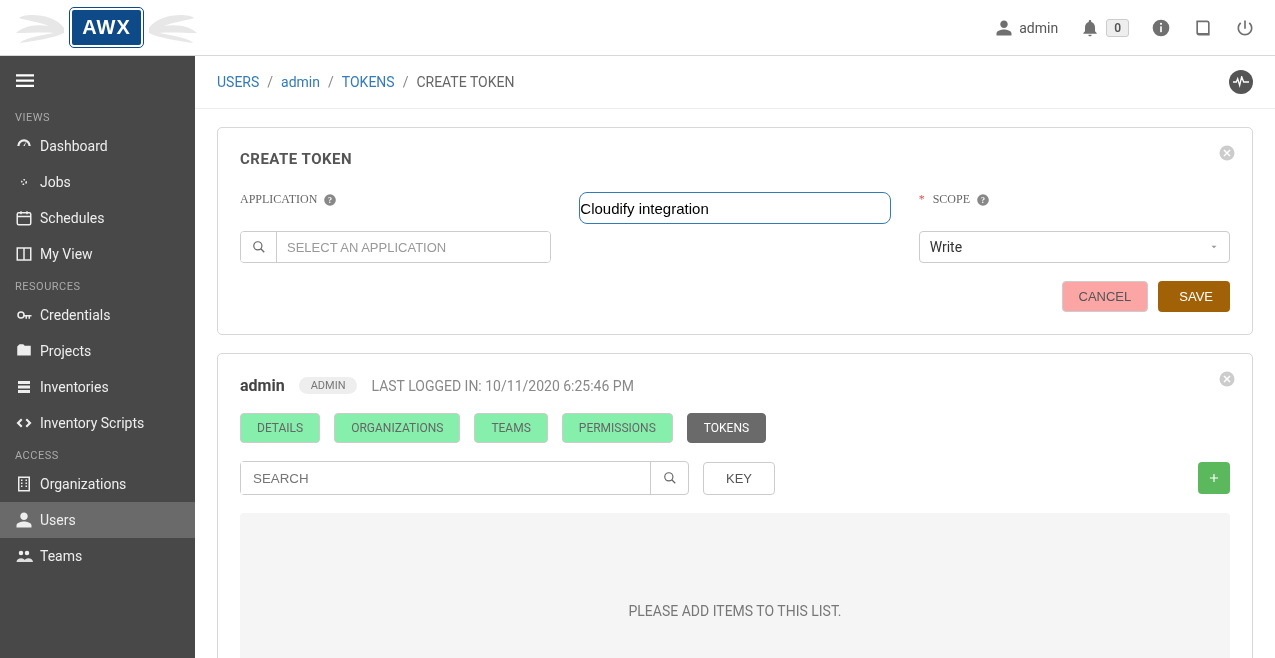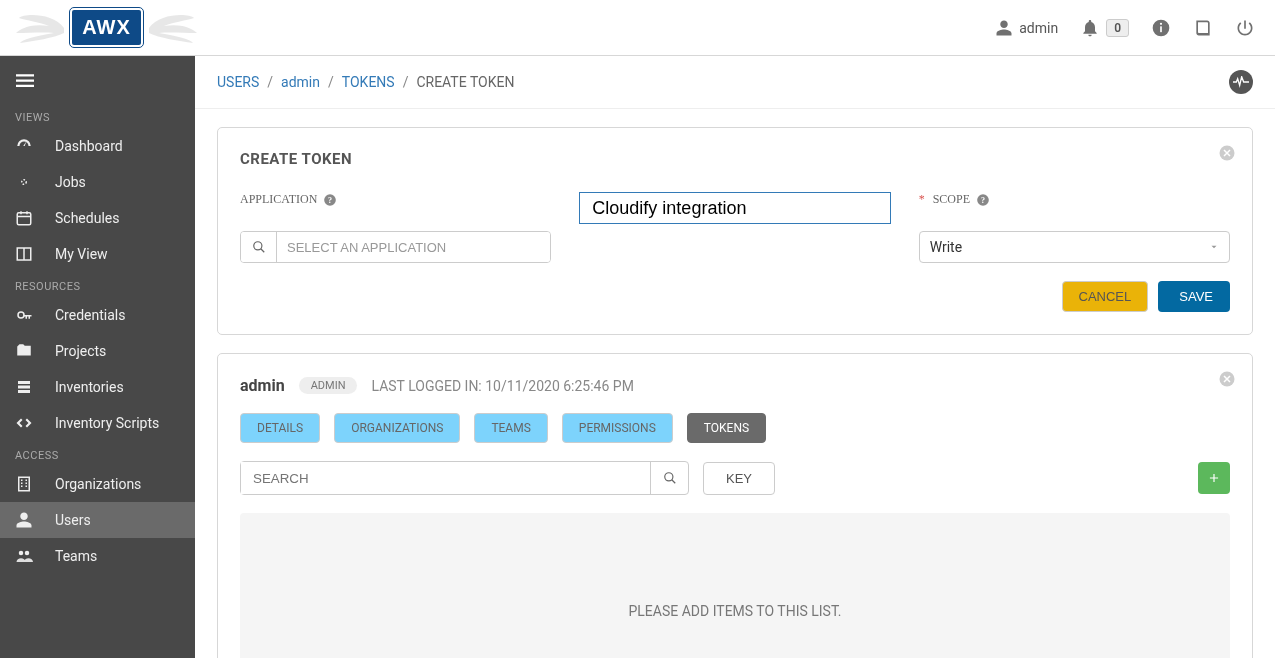--- a/index.html
+++ b/index.html
@@ -17,21 +17,21 @@
 .badge { background: #eee; border: 1px solid #ccc; border-radius: 3px; padding: 1px 7px; font-size: 12px; font-weight: 600; color: #555; }
 .icon-svg { width: 18px; height: 18px; fill: #707070; }
 .icon-lg { width: 20px; height: 20px; fill: #707070; }
 
 .container { display: flex; min-height: calc(100vh - 56px); }
 
 .sidebar { width: 195px; background: #484848; color: #ddd; padding-top: 10px; flex-shrink: 0; }
 .sidebar .hamburger { padding: 6px 15px 10px; cursor: pointer; }
 .sidebar .hamburger svg { fill: #fff; width: 20px; height: 18px; }
 .sidebar .section-label { padding: 8px 15px 4px; font-size: 11px; color: #aaa; letter-spacing: 0.5px; }
-.sidebar .nav-item { display: flex; align-items: center; gap: 22px; padding: 9px 15px; cursor: pointer; color: #eee; font-size: 14px; }
+.sidebar .nav-item { display: flex; align-items: center; gap: 7px; padding: 9px 15px; cursor: pointer; color: #eee; font-size: 14px; }
 .sidebar .nav-item.active { background: #6a6a6a; }
 .nav-icon { width: 18px; height: 18px; fill: #eee; flex-shrink: 0; display: inline-flex; align-items: center; justify-content: center; }
 
 .main { flex: 1; background: #fff; padding: 0; }
 .breadcrumb { display: flex; align-items: center; padding: 14px 22px; font-size: 14px; color: #777; border-bottom: 1px solid #eee; }
 .breadcrumb a { color: #337ab7; text-decoration: none; cursor: pointer; }
 .breadcrumb .sep { margin: 0 8px; color: #888; }
 .breadcrumb .current { color: #666; }
 .pulse-icon { margin-left: auto; width: 24px; height: 24px; border-radius: 50%; background: #555; display: flex; align-items: center; justify-content: center; }
 .pulse-icon svg { width: 16px; height: 12px; fill: #fff; }
@@ -46,38 +46,38 @@
 .form-label { font-size: 12px; color: #666; margin-bottom: 24px; display: flex; align-items: center; gap: 6px; font-family: Liberation Serif, serif; }
 .required { color: #d9534f; margin-right: 2px; }
 .help-icon { width: 14px; height: 14px; fill: #888; cursor: pointer; }
 
 .input-group { display: flex; border: 1px solid #ccc; border-radius: 4px; height: 32px; overflow: hidden; }
 .input-addon { width: 36px; display: flex; align-items: center; justify-content: center; border-right: 1px solid #ccc; background: #fff; cursor: pointer; }
 .input-addon svg { width: 14px; height: 14px; fill: #666; }
 .input-text { flex: 1; border: none; padding: 0 10px; font-size: 13px; color: #888; outline: none; }
 .input-text::placeholder { color: #999; }
 
-.text-input { width: 100%; height: 32px; border: 1px solid #337ab7; border-radius: 0; padding: 0 12px; font-size: 18px; outline: none; }
+.text-input { width: 100%; height: 32px; border: 1px solid #337ab7; border-radius: 8px; padding: 0 0; font-size: 15px; outline: none; }
 
 .select-wrap { position: relative; border: 1px solid #ccc; border-radius: 4px; height: 32px; display: flex; align-items: center; padding: 0 10px; cursor: pointer; }
 .select-caret { position: absolute; right: 10px; }
 .select-caret svg { width: 10px; height: 10px; fill: #999; }
 
 .btn-row { display: flex; justify-content: flex-end; gap: 10px; margin-top: 8px; }
 .btn { padding: 7px 16px; border-radius: 4px; font-size: 13px; cursor: pointer; border: 1px solid transparent; }
-.btn-default { background: #eab308; border-color: #ccc; color: #555; }
-.btn-success { background: #0369a1; color: #fff; padding-left: 20px; }
+.btn-default { background: #fca5a5; border-color: #ccc; color: #555; }
+.btn-success { background: #a16207; color: #fff; padding-left: 20px; }
 
 .user-header { display: flex; align-items: center; gap: 14px; margin-bottom: 18px; }
 .user-name { font-size: 16px; font-weight: 700; color: #444; }
 .role-badge { background: #eee; padding: 2px 12px; border-radius: 10px; font-size: 11px; color: #777; }
 .last-login { font-size: 14px; color: #888; }
 
 .tabs { display: flex; gap: 14px; margin-bottom: 18px; }
-.tab { padding: 7px 16px; border: 1px solid #ccc; border-radius: 4px; font-size: 12px; color: #666; cursor: pointer; background: #7dd3fc; }
+.tab { padding: 7px 16px; border: 1px solid #ccc; border-radius: 4px; font-size: 12px; color: #666; cursor: pointer; background: #86efac; }
 .tab.active { background: #6a6a6a; color: #fff; border-color: #6a6a6a; }
 
 .search-row { display: flex; gap: 14px; align-items: center; margin-bottom: 18px; }
 .search-group { display: flex; border: 1px solid #ccc; border-radius: 4px; height: 34px; width: 449px; }
 .search-input { flex: 1; border: none; padding: 0 12px; outline: none; }
 .search-btn { width: 38px; border-left: 1px solid #ccc; display: flex; align-items: center; justify-content: center; cursor: pointer; }
 .search-btn svg { width: 14px; height: 14px; fill: #666; }
 .key-btn { padding: 8px 22px; border: 1px solid #ccc; border-radius: 4px; font-size: 13px; color: #555; cursor: pointer; background: #fff; }
 .add-btn { margin-left: auto; width: 32px; height: 32px; background: #5cb85c; border-radius: 4px; display: flex; align-items: center; justify-content: center; cursor: pointer; }
 .add-btn svg { width: 14px; height: 14px; fill: #fff; }

